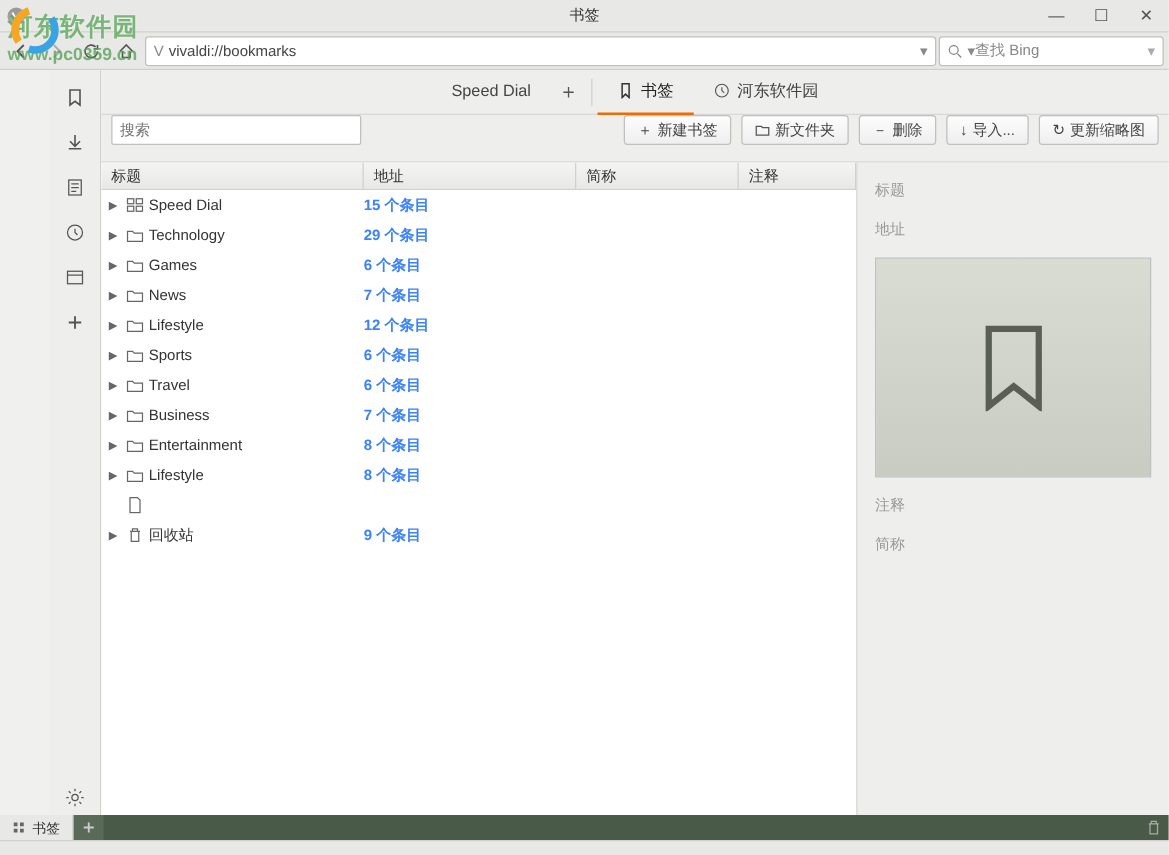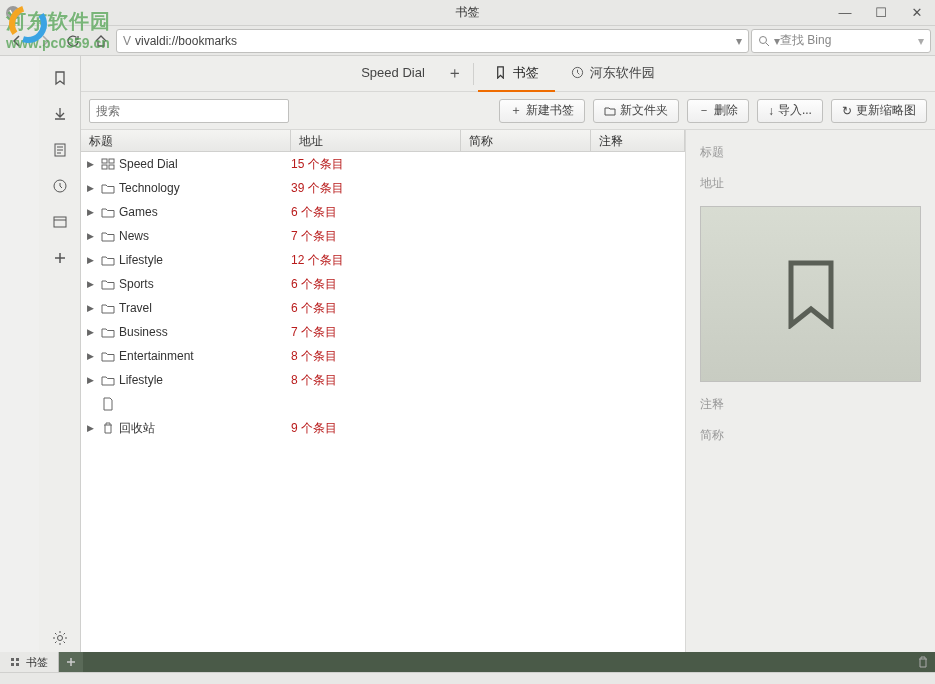--- a/index.html
+++ b/index.html
@@ -39,40 +39,40 @@
 .content { flex: 1; display: flex; flex-direction: column; background: #f4f4f2; }
 
 
 .ctabs { height: 36px; display: flex; align-items: center; justify-content: center; border-bottom: 1px solid #d8d8d6; background: #eeeeec; }
 .ctab { padding: 0 16px; height: 36px; display: flex; align-items: center; gap: 6px; font-size: 13px; color: #444; cursor: pointer; border-bottom: 2px solid transparent; }
 .ctab.active { border-bottom-color: #ef6c00; color: #222; font-weight: 500; }
 .ctab-plus { width: 28px; text-align: center; color: #555; cursor: pointer; }
 .ctab-sep { width: 1px; height: 22px; background: #d0d0ce; margin: 0 4px; }
 
 
-.actionbar { height: 38px; display: flex; align-items: center; padding: 0 8px; gap: 8px; background: #eeeeec; border-bottom: 1px solid #d8d8d6; }
+.actionbar { height: 38px; display: flex; align-items: flex-start; padding: 0 8px; gap: 8px; background: #eeeeec; border-bottom: 1px solid #d8d8d6; }
 .search-input { width: 200px; height: 24px; border: 1px solid #c0c0be; background: #fff; border-radius: 2px; padding: 0 6px; font-size: 12px; }
 .actionbar-spacer { flex: 1; }
 .act-btn { height: 24px; padding: 0 10px; border: 1px solid #c0c0be; background: linear-gradient(#fdfdfd,#efefef); border-radius: 3px; font-size: 12px; color: #444; display: flex; align-items: center; gap: 4px; cursor: pointer; }
 
 
 .bm-split { flex: 1; display: flex; overflow: hidden; }
 
 
 .bm-table { flex: 1; display: flex; flex-direction: column; background: #fff; overflow: hidden; }
 .bm-head { display: flex; height: 22px; background: linear-gradient(#f4f4f2,#e8e8e6); border-bottom: 1px solid #d0d0ce; font-size: 12px; color: #333; }
 .bm-head > div { border-right: 1px solid #d0d0ce; padding: 3px 8px; }
 .col-title { width: 210px; }
 .col-addr { width: 170px; }
 .col-nick { width: 130px; }
 .col-note { flex: 1; }
 .bm-body { flex: 1; overflow-y: auto; }
 .bm-row { display: flex; height: 24px; align-items: center; font-size: 12px; color: #333; }
 .bm-cell-title { width: 210px; padding-left: 6px; display: flex; align-items: center; gap: 4px; }
-.bm-cell-addr { width: 170px; color: #b91c1c; }
+.bm-cell-addr { width: 170px; color: #3b82f6; font-weight: bold; }
 .expand { width: 10px; color: #666; font-size: 9px; }
 .folder-icon { color: #666; }
 
 
 .detail { width: 250px; border-left: 1px solid #d8d8d6; background: #eeeeec; padding: 14px 14px; font-size: 12px; color: #999; display: flex; flex-direction: column; gap: 14px; }
 .detail-label { color: #999; }
 .detail-preview { height: 176px; background: linear-gradient(#d8dcd2,#c8ccc2); border: 1px solid #c0c0be; display: flex; align-items: center; justify-content: center; }
 .preview-bm { color: #5a5f56; }
 
 
@@ -272,21 +272,21 @@
             <div class="bm-row">
               <div class="bm-cell-title">
                 <span class="expand">▶</span>
                 <span class="folder-icon">
                   <svg width="14" height="14" viewBox="0 0 14 14">
                     <path d="M1 4 H5 L6.5 5.5 H13 V12 H1 Z" stroke="#666" fill="none"></path>
                   </svg>
                 </span>
                 <span>Technology</span>
               </div>
-              <div class="bm-cell-addr">39 个条目</div>
+              <div class="bm-cell-addr">29 个条目</div>
             </div>
             <div class="bm-row">
               <div class="bm-cell-title">
                 <span class="expand">▶</span>
                 <span class="folder-icon">
                   <svg width="14" height="14" viewBox="0 0 14 14">
                     <path d="M1 4 H5 L6.5 5.5 H13 V12 H1 Z" stroke="#666" fill="none"></path>
                   </svg>
                 </span>
                 <span>Games</span>

